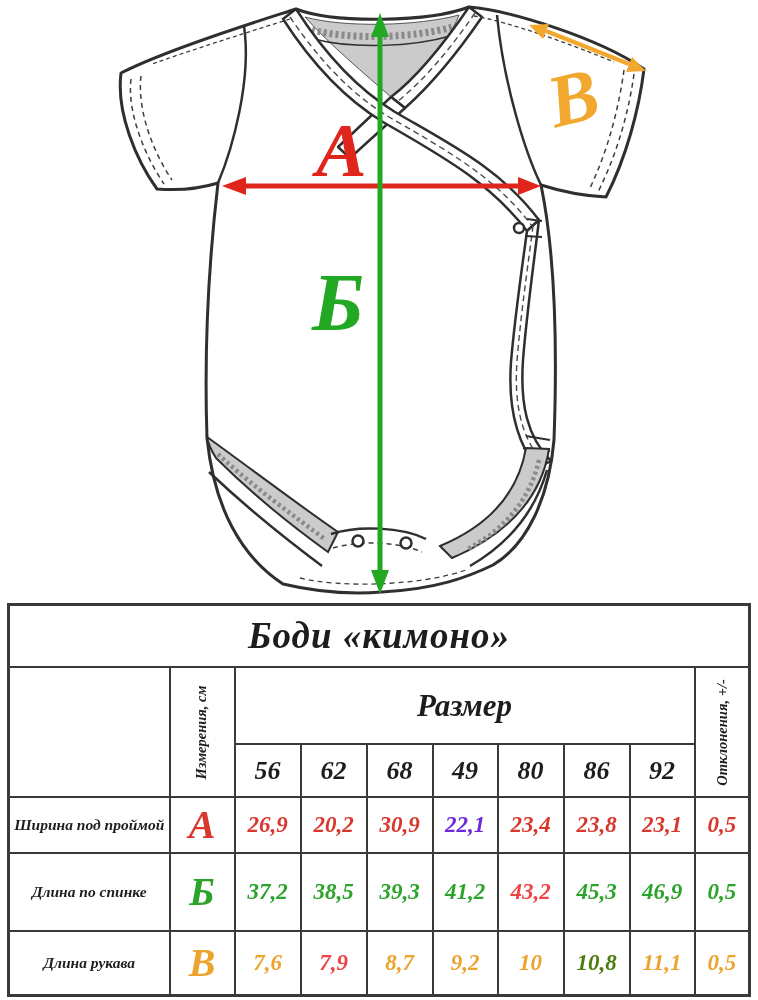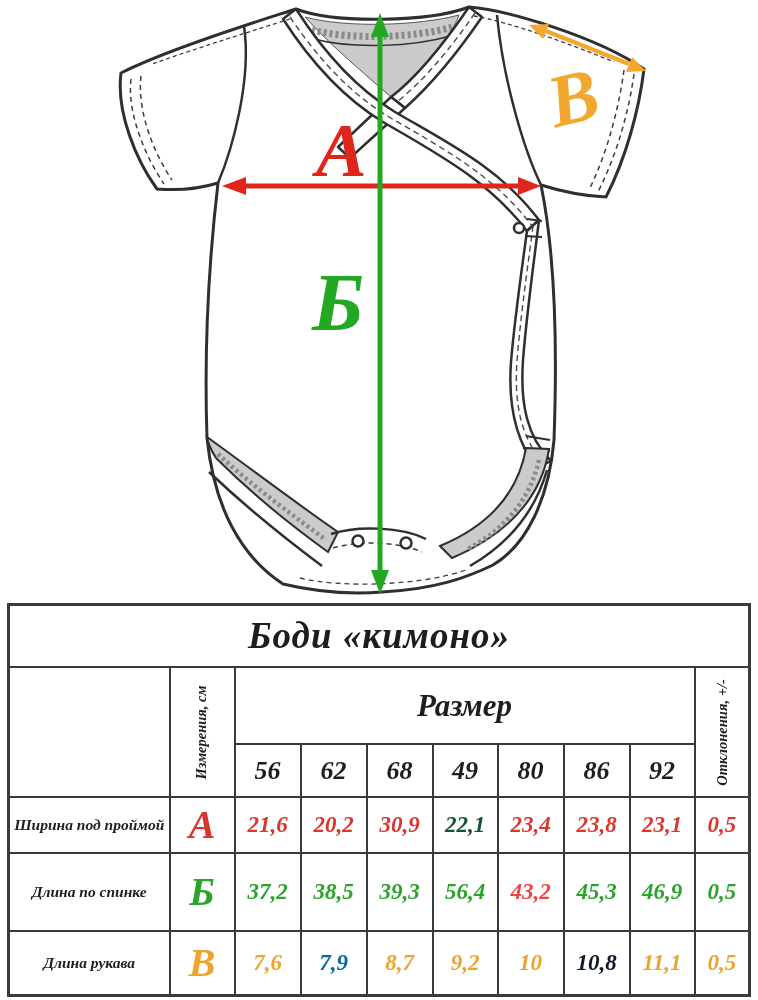--- a/index.html
+++ b/index.html
@@ -159,50 +159,50 @@
       <td><span class="hw t-size-num">68</span></td>
       <td><span class="hw t-size-num">49</span></td>
       <td><span class="hw t-size-num">80</span></td>
       <td><span class="hw t-size-num">86</span></td>
       <td><span class="hw t-size-num">92</span></td>
     </tr>
 
     <tr style="height:55px">
       <td><span class="hw t-row-label">Ширина под проймой</span></td>
       <td><span class="hw t-letter" style="color: rgb(216, 55, 46); fill: rgb(216, 55, 46);">А</span></td>
-      <td><span class="hw t-val" style="color: rgb(216, 55, 46); fill: rgb(216, 55, 46);">21,6</span></td>
+      <td><span class="hw t-val" style="color: rgb(216, 55, 46); fill: rgb(216, 55, 46);">26,9</span></td>
       <td><span class="hw t-val" style="color: rgb(216, 55, 46); fill: rgb(216, 55, 46);">20,2</span></td>
       <td><span class="hw t-val" style="color: rgb(216, 55, 46); fill: rgb(216, 55, 46);">30,9</span></td>
-      <td><span class="hw t-val" style="color: #14532d; fill: rgb(216, 55, 46); margin-top: 16px;">22,1</span></td>
+      <td><span class="hw t-val" style="color: #6d28d9; fill: rgb(216, 55, 46); margin-top: 16px;">22,1</span></td>
       <td><span class="hw t-val" style="color: rgb(216, 55, 46); fill: rgb(216, 55, 46);">23,4</span></td>
       <td><span class="hw t-val" style="color: rgb(216, 55, 46); fill: rgb(216, 55, 46);">23,8</span></td>
       <td><span class="hw t-val" style="color: rgb(216, 55, 46); fill: rgb(216, 55, 46);">23,1</span></td>
       <td><span class="hw t-val" style="color: rgb(216, 55, 46); fill: rgb(216, 55, 46);">0,5</span></td>
     </tr>
 
     <tr style="height:78px">
       <td><span class="hw t-row-label">Длина по спинке</span></td>
       <td><span class="hw t-letter" style="color: rgb(44, 163, 43); fill: rgb(44, 163, 43);">Б</span></td>
       <td><span class="hw t-val" style="color: rgb(44, 163, 43); fill: rgb(44, 163, 43);">37,2</span></td>
       <td><span class="hw t-val" style="color: rgb(44, 163, 43); fill: rgb(44, 163, 43);">38,5</span></td>
       <td><span class="hw t-val" style="color: rgb(44, 163, 43); fill: rgb(44, 163, 43);">39,3</span></td>
-      <td><span class="hw t-val" style="color: rgb(44, 163, 43); fill: rgb(44, 163, 43);">56,4</span></td>
+      <td><span class="hw t-val" style="color: rgb(44, 163, 43); fill: rgb(44, 163, 43);">41,2</span></td>
       <td><span class="hw t-val" style="color: #ef4444; fill: rgb(44, 163, 43);">43,2</span></td>
       <td><span class="hw t-val" style="color: rgb(44, 163, 43); fill: rgb(44, 163, 43);">45,3</span></td>
       <td><span class="hw t-val" style="color: rgb(44, 163, 43); fill: rgb(44, 163, 43);">46,9</span></td>
       <td><span class="hw t-val" style="color: rgb(44, 163, 43); fill: rgb(44, 163, 43);">0,5</span></td>
     </tr>
 
     <tr style="height:64px">
       <td><span class="hw t-row-label">Длина рукава</span></td>
       <td><span class="hw t-letter" style="color: rgb(237, 164, 47); fill: rgb(237, 164, 47);">В</span></td>
       <td><span class="hw t-val" style="color: rgb(237, 164, 47); fill: rgb(237, 164, 47);">7,6</span></td>
-      <td><span class="hw t-val" style="color: #0369a1; fill: rgb(237, 164, 47); margin-top: 32px;">7,9</span></td>
+      <td><span class="hw t-val" style="color: #ef4444; fill: rgb(237, 164, 47); margin-top: 32px;">7,9</span></td>
       <td><span class="hw t-val" style="color: rgb(237, 164, 47); fill: rgb(237, 164, 47);">8,7</span></td>
       <td><span class="hw t-val" style="color: rgb(237, 164, 47); fill: rgb(237, 164, 47);">9,2</span></td>
       <td><span class="hw t-val" style="color: rgb(237, 164, 47); fill: rgb(237, 164, 47);">10</span></td>
-      <td><span class="hw t-val" style="color: #0f172a; fill: rgb(237, 164, 47); margin-top: 26px;">10,8</span></td>
+      <td><span class="hw t-val" style="color: #4d7c0f; fill: rgb(237, 164, 47); margin-top: 26px;">10,8</span></td>
       <td><span class="hw t-val" style="color: rgb(237, 164, 47); fill: rgb(237, 164, 47);">11,1</span></td>
       <td><span class="hw t-val" style="color: rgb(237, 164, 47); fill: rgb(237, 164, 47);">0,5</span></td>
     </tr>
   </tbody>
     </table>
 </div>
 
 </body></html>

